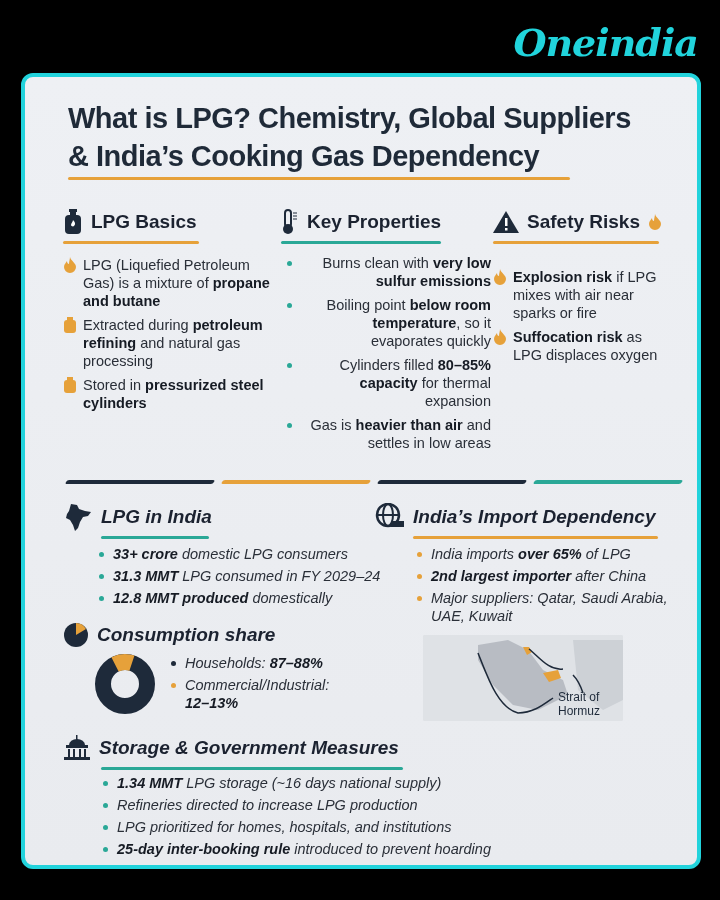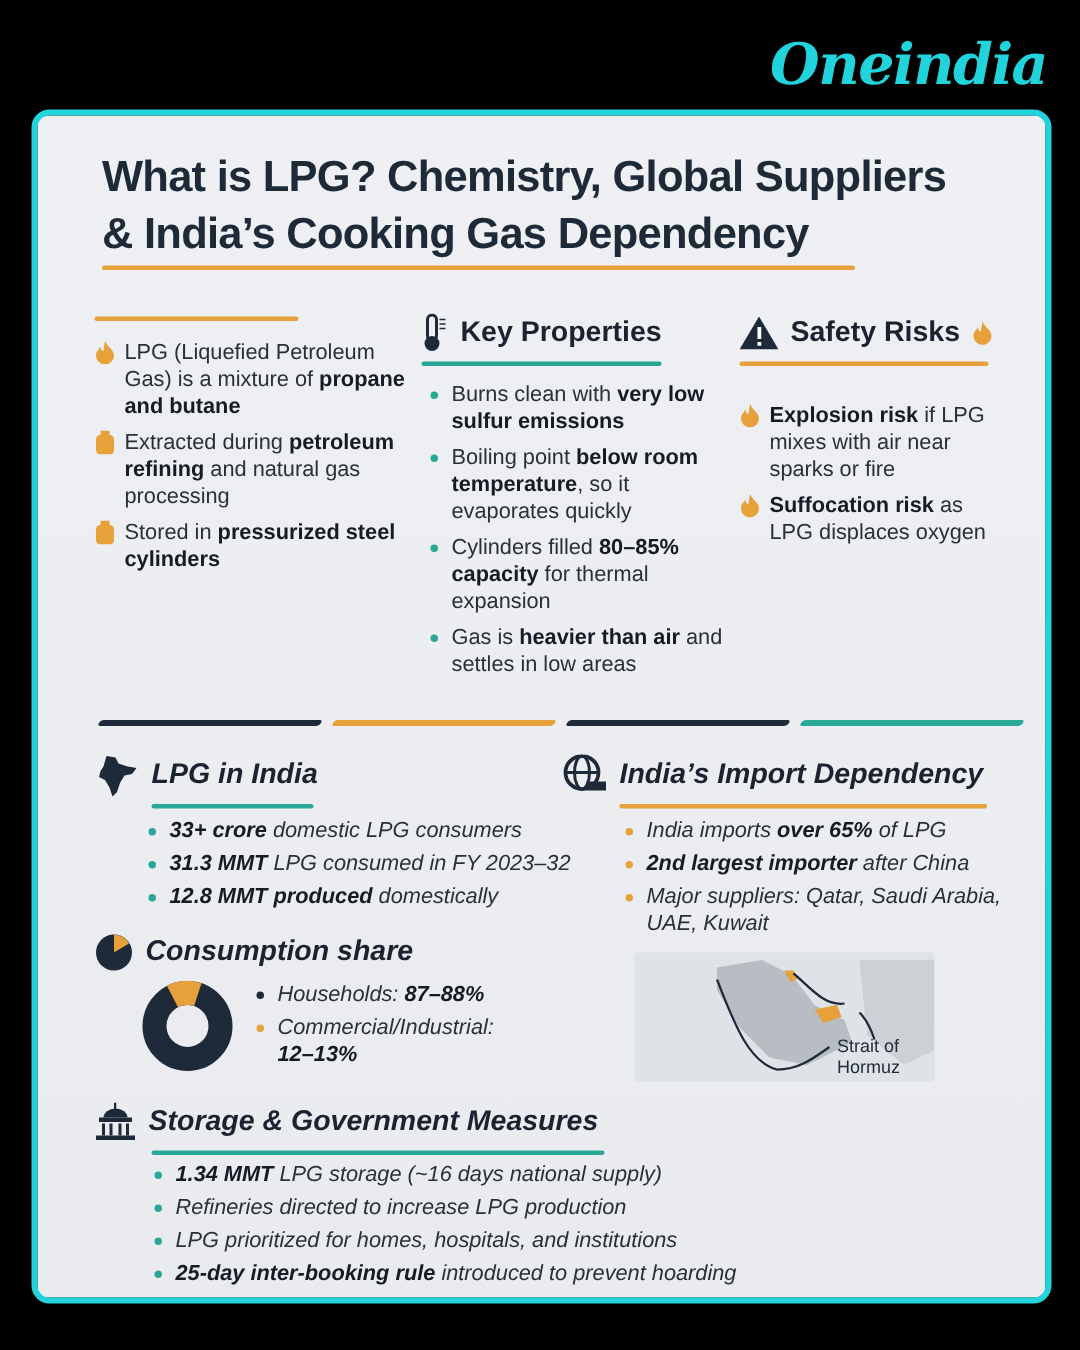--- a/index.html
+++ b/index.html
@@ -36,20 +36,29 @@
 <div class="brand">Oneindia</div>
 
 <div class="card">
   <div class="title">
     <div>What is LPG? Chemistry, Global Suppliers</div>
     <div>&amp; India’s Cooking Gas Dependency</div>
   </div>
   <div class="title-rule"></div>
 
   <div class="col" style="left:38px;width:220px;">
+    <div class="h">
+      <svg width="20" height="26" viewBox="0 0 20 26">
+          <rect x="6" y="0" width="8" height="3" fill="#1e2a3a"></rect>
+          <rect x="7" y="3" width="6" height="3" fill="#1e2a3a"></rect>
+          <rect x="2" y="6" width="16" height="19" rx="4" fill="#1e2a3a"></rect>
+          <path d="M10 11c2 2 3 4 1 6-1 1-3 0-3-1 0-2 2-3 2-5z" fill="#fff"></path>
+        </svg>
+      <span>LPG Basics</span>
+    </div>
     <div class="rule orange" style="width:136px;"></div>
     <ul class="list" style="margin-top:12px;">
       <li>
         <svg class="bullet-icon" viewBox="0 0 14 16">
             <path d="M7 0c1 4 6 6 6 10a6 6 0 0 1-12 0c0-3 2-4 3-6 0 2 1 3 2 3 0-3 1-5 1-7z" fill="#e6a13a"></path>
           </svg>
         <span>LPG (Liquefied Petroleum Gas) is a mixture of </span><b>propane and butane</b></li>
       <li>
         <svg class="bullet-icon" viewBox="0 0 14 16">
             <rect x="4" y="0" width="6" height="3" fill="#e6a13a"></rect>
@@ -58,21 +67,21 @@
         <span>Extracted during </span><b>petroleum refining</b><span> and natural gas processing</span></li>
       <li>
         <svg class="bullet-icon" viewBox="0 0 14 16">
             <rect x="4" y="0" width="6" height="3" fill="#e6a13a"></rect>
             <rect x="1" y="3" width="12" height="13" rx="3" fill="#e6a13a"></rect>
           </svg>
         <span>Stored in </span><b>pressurized steel cylinders</b></li>
     </ul>
   </div>
 
-  <div class="col" style="left:256px;width:210px;">
+  <div class="col" style="left:256px;width:210px;text-align:right;">
     <div class="h">
       <svg width="18" height="26" viewBox="0 0 18 26">
           <rect x="4" y="1" width="6" height="17" rx="3" fill="none" stroke="#1e2a3a" stroke-width="2"></rect>
           <circle cx="7" cy="20" r="5" fill="#1e2a3a"></circle>
           <line x1="12" y1="4" x2="16" y2="4" stroke="#1e2a3a"></line>
           <line x1="12" y1="7" x2="16" y2="7" stroke="#1e2a3a"></line>
           <line x1="12" y1="10" x2="16" y2="10" stroke="#1e2a3a"></line>
         </svg>
       <span>Key Properties</span>
     </div>
@@ -122,21 +131,21 @@
   <div class="sec" style="left:38px;top:425px;width:320px;">
     <div class="h">
       <svg width="30" height="30" viewBox="0 0 30 30">
           <path d="M8 2l6 1 2 4 6 2 6 1-3 4-5 1-3 5-2 6-3 3-2-6-3-5-4-2 1-4 2-3z" fill="#1e2a3a"></path>
         </svg>
       <span>LPG in India</span>
     </div>
     <div class="rule teal" style="width:108px;margin-left:38px;"></div>
     <ul class="list tight" style="margin-left:30px;margin-top:6px;">
       <li><i class="dot teal-d"></i><b>33+ crore</b><span> domestic LPG consumers</span></li>
-      <li><i class="dot teal-d"></i><b>31.3 MMT</b><span> LPG consumed in FY 2023–32</span></li>
+      <li><i class="dot teal-d"></i><b>31.3 MMT</b><span> LPG consumed in FY 2029–24</span></li>
       <li><i class="dot teal-d"></i><b>12.8 MMT produced</b><span> domestically</span></li>
     </ul>
   </div>
 
   <div class="sec" style="left:350px;top:425px;width:310px;">
     <div class="h">
       <svg width="30" height="28" viewBox="0 0 30 28">
           <circle cx="13" cy="12" r="11" fill="none" stroke="#1e2a3a" stroke-width="2.5"></circle>
           <line x1="2" y1="12" x2="24" y2="12" stroke="#1e2a3a" stroke-width="2"></line>
           <ellipse cx="13" cy="12" rx="5" ry="11" fill="none" stroke="#1e2a3a" stroke-width="2"></ellipse>

